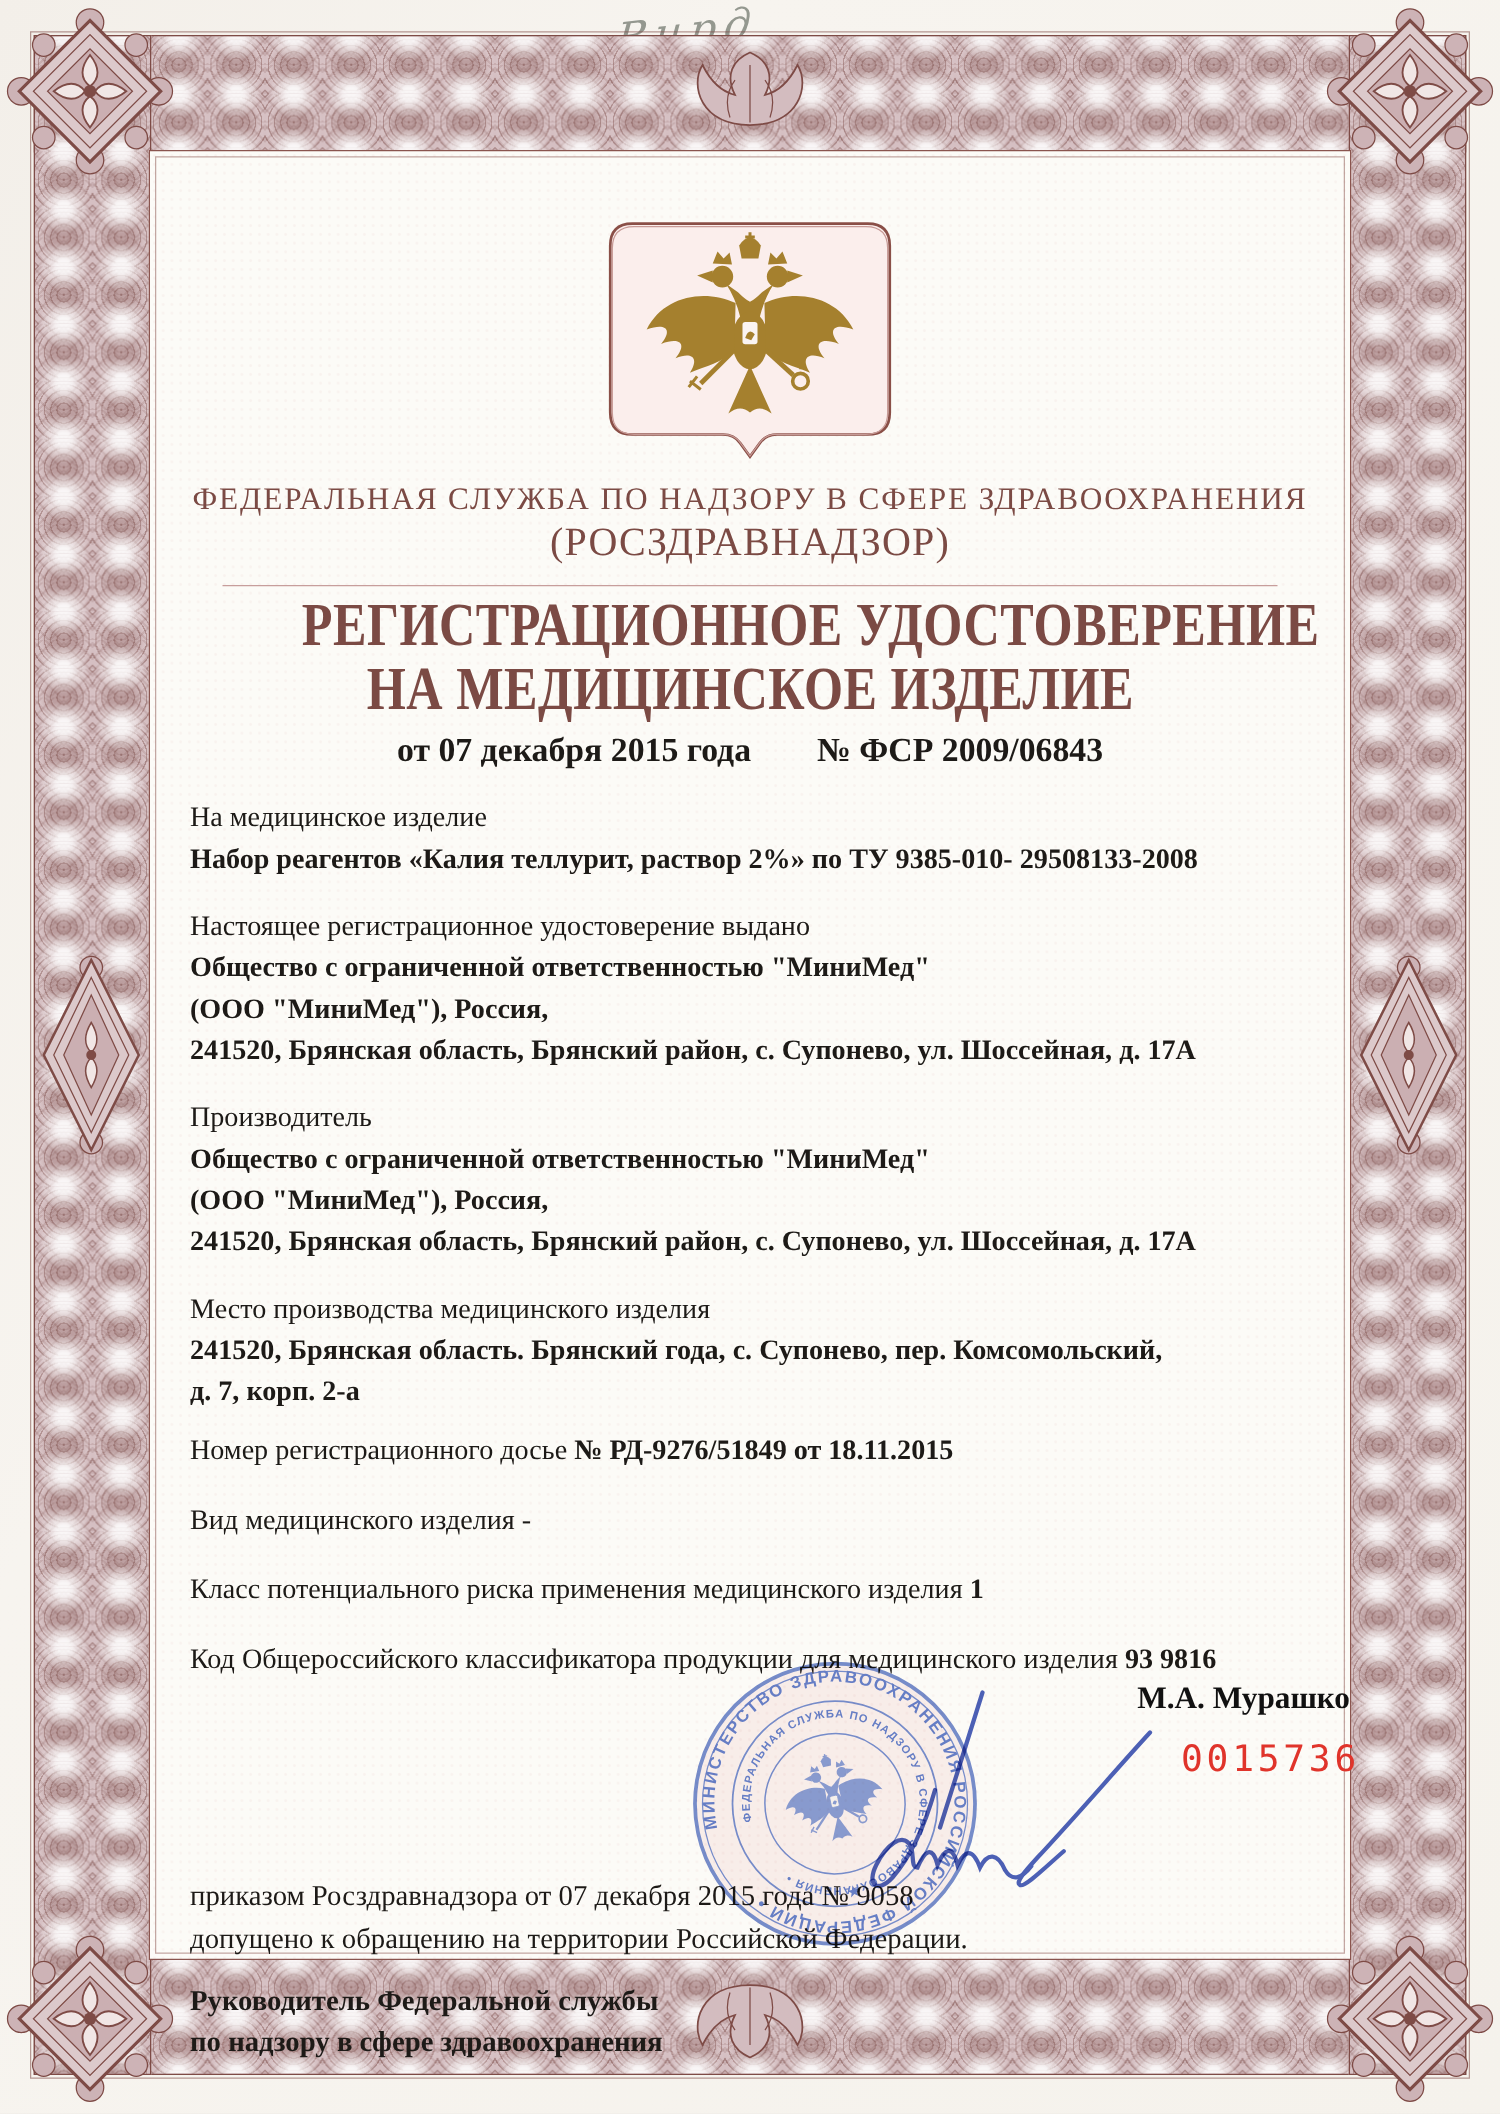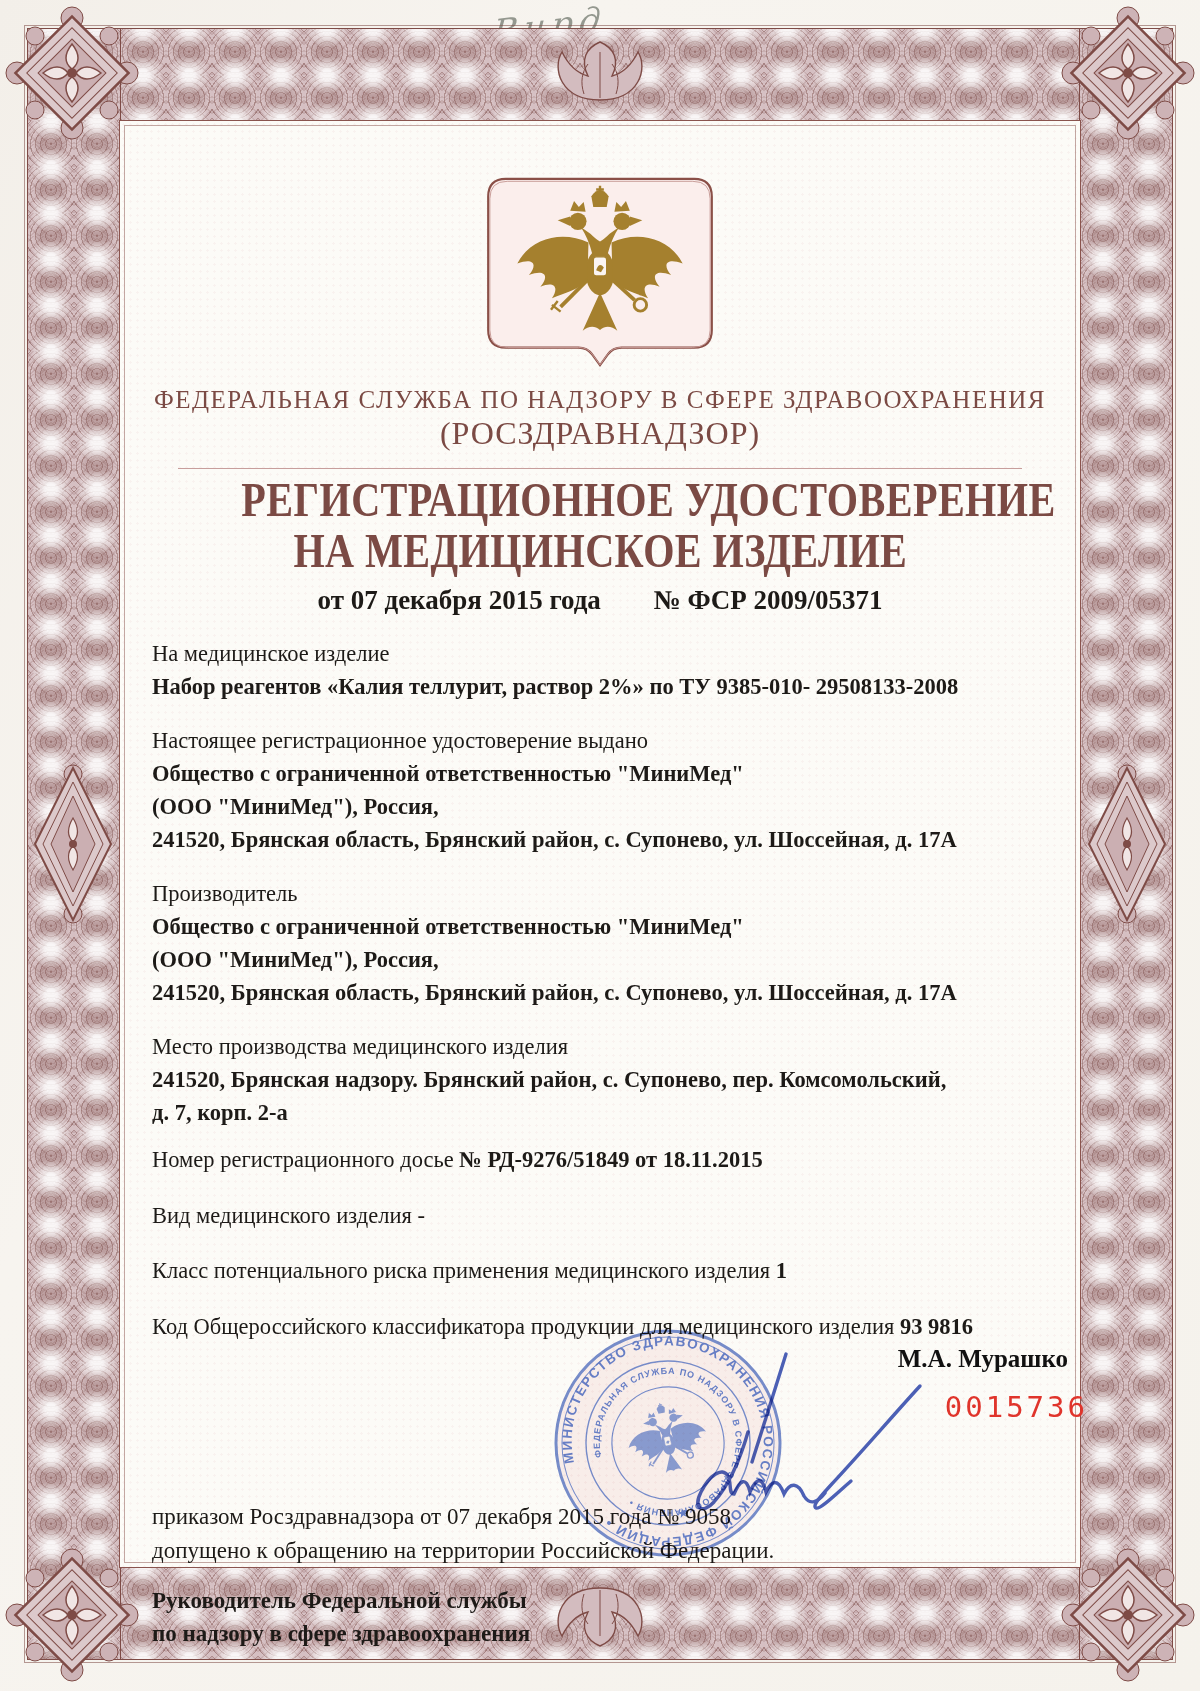--- a/index.html
+++ b/index.html
@@ -60,21 +60,21 @@
 
   .sec{margin-top:21px;font-size:22.5px;line-height:33px;}
   .sec .label{font-weight:normal;}
   .sec .val{font-weight:bold;white-space:nowrap;}
   .field{margin-top:14px;font-size:22.5px;line-height:33px;white-space:nowrap;}
   .field b{font-weight:bold;}
 
   .footer-block{margin-top:157px;font-size:23px;line-height:34px;}
   .official{margin-top:16px;font-weight:bold;font-size:23px;line-height:33px;}
 
-  .official-name{position:absolute;right:132px;top:1345px;font-weight:bold;font-size:25px;color:#111;}
+  .official-name{position:absolute;right:120px;top:1345px;font-weight:bold;font-size:25px;color:#111;}
   .serial{position:absolute;right:112px;top:1390px;
       font-family:"DejaVu Sans Mono",monospace;font-weight:normal;font-size:29px;
       color:#e0342b;letter-spacing:3px;}
 
   
   .stamp{position:absolute;left:548px;top:1323px;width:240px;height:240px;
      transform:rotate(-12deg);mix-blend-mode:multiply;opacity:.93;}
   .signature{position:absolute;left:640px;top:1336px;width:320px;height:200px;mix-blend-mode:multiply;}
 </style>
 </head>
@@ -195,21 +195,21 @@
 
         <hr class="rule">
 
         <div class="cert-title">
           <span class="squeeze">РЕГИСТРАЦИОННОЕ УДОСТОВЕРЕНИЕ</span><br>
           <span class="squeeze">НА МЕДИЦИНСКОЕ ИЗДЕЛИЕ</span>
         </div>
 
         <div class="meta">
           <span>от  07 декабря 2015 года</span>
-          <span class="num">№  ФСР 2009/05371</span>
+          <span class="num">№  ФСР 2009/06843</span>
         </div>
 
         <div class="sec">
           <div class="label">На медицинское изделие</div>
           <div class="val">Набор реагентов «Калия теллурит, раствор 2%» по ТУ 9385-010- 29508133-2008</div>
         </div>
 
         <div class="sec">
           <div class="label">Настоящее регистрационное удостоверение выдано</div>
           <div class="val">Общество с ограниченной ответственностью "МиниМед"</div>
@@ -219,21 +219,21 @@
 
         <div class="sec">
           <div class="label">Производитель</div>
           <div class="val">Общество с ограниченной ответственностью "МиниМед"</div>
           <div class="val">(ООО "МиниМед"), Россия,</div>
           <div class="val">241520, Брянская область, Брянский район, с. Супонево, ул. Шоссейная, д. 17А</div>
         </div>
 
         <div class="sec">
           <div class="label">Место производства медицинского изделия</div>
-          <div class="val">241520, Брянская надзору. Брянский район, с. Супонево, пер. Комсомольский,</div>
+          <div class="val">241520, Брянская область. Брянский года, с. Супонево, пер. Комсомольский,</div>
           <div class="val">д. 7, корп. 2-а</div>
         </div>
 
         <p class="field"><span>Номер регистрационного досье </span><b>№ РД-9276/51849 от 18.11.2015</b></p>
         <p class="field"><span>Вид медицинского изделия -</span><b></b></p>
         <p class="field"><span>Класс потенциального риска применения медицинского изделия </span><b>1</b></p>
         <p class="field"><span>Код Общероссийского классификатора продукции для медицинского изделия </span><b>93 9816</b></p>
 
         <div class="footer-block">
           <div>приказом Росздравнадзора от 07 декабря 2015 года № 9058</div>

